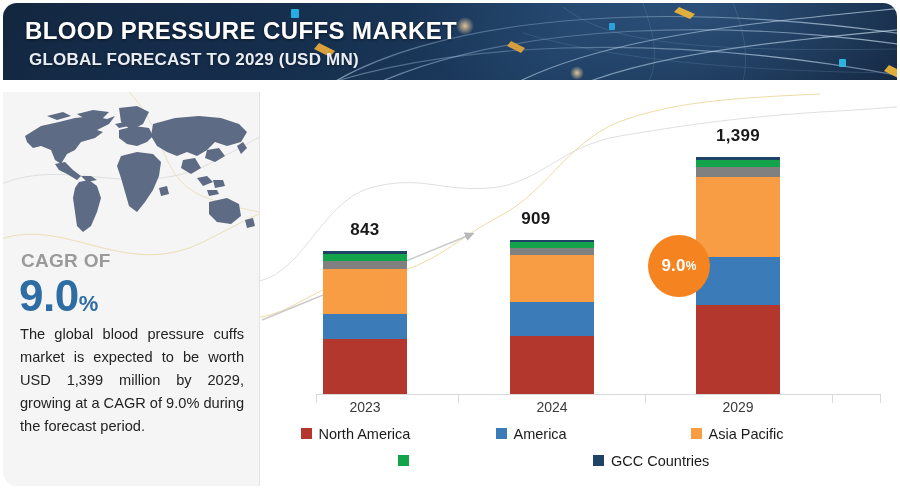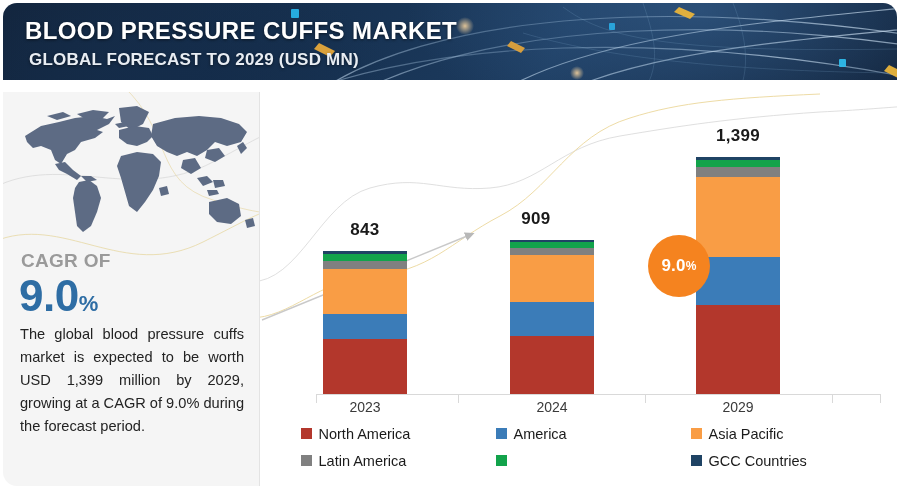--- a/index.html
+++ b/index.html
@@ -335,24 +335,20 @@
         </div>
         <div class="legend-item">
           <span class="legend-swatch" style="background: rgb(59, 124, 184);"></span>
           <span class="legend-label">America</span>
         </div>
         <div class="legend-item">
           <span class="legend-swatch" style="background: rgb(249, 157, 69);"></span>
           <span class="legend-label">Asia Pacific</span>
         </div>
         <div class="legend-item">
-          <span class="legend-swatch" style="background: rgb(128, 128, 128);"></span>
-          <span class="legend-label">Latin America</span>
-        </div>
-        <div class="legend-item">
           <span class="legend-swatch" style="background: rgb(18, 163, 75);"></span>
         </div>
         <div class="legend-item">
           <span class="legend-swatch" style="background: rgb(31, 67, 100);"></span>
           <span class="legend-label">GCC Countries</span>
         </div>
       </div>
   </div>
 </div>
 

